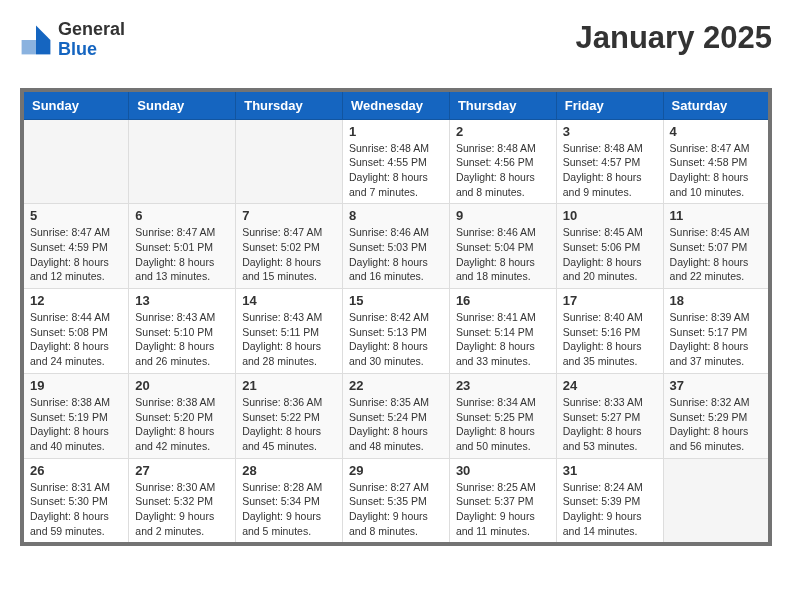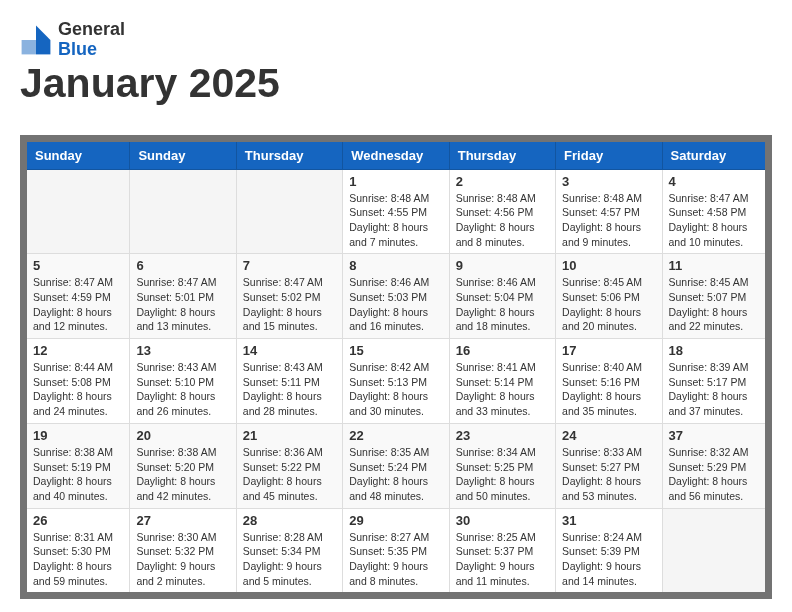--- a/index.html
+++ b/index.html
@@ -8,21 +8,20 @@
       background: #fff;
       width: 792px;
       min-height: 612px;
       padding: 20px;
     }
     .header {
       display: flex;
       justify-content: space-between;
       align-items: flex-start;
       margin-bottom: 2px;
-      flex-direction: column;
     }
     .logo {
       display: flex;
       align-items: center;
       gap: 6px;
     }
     .logo-text {
       display: flex;
       flex-direction: column;
       font-weight: bold;
@@ -32,32 +31,32 @@
     .logo-general { color: #333; }
     .logo-blue { color: #1565c0; }
     .logo-icon {
       width: 32px;
       height: 32px;
     }
     .title-block {
       text-align: right;
     }
     .month-title {
-      font-size: 41px;
+      font-size: 31px;
       font-weight: bold;
       color: #333;
     }
     .location {
       font-size: 16px;
       color: #555;
     }
     .calendar {
       width: 100%;
       border-collapse: collapse;
-      border: 7px solid #737373;
+      border: 4px solid #737373;
       margin-top: 28px;
     }
     .calendar th {
       background: #1565c0;
       color: #fff;
       text-align: left;
       padding: 6px 8px;
       font-size: 13px;
       border: 1px solid #1255a0;
     }

